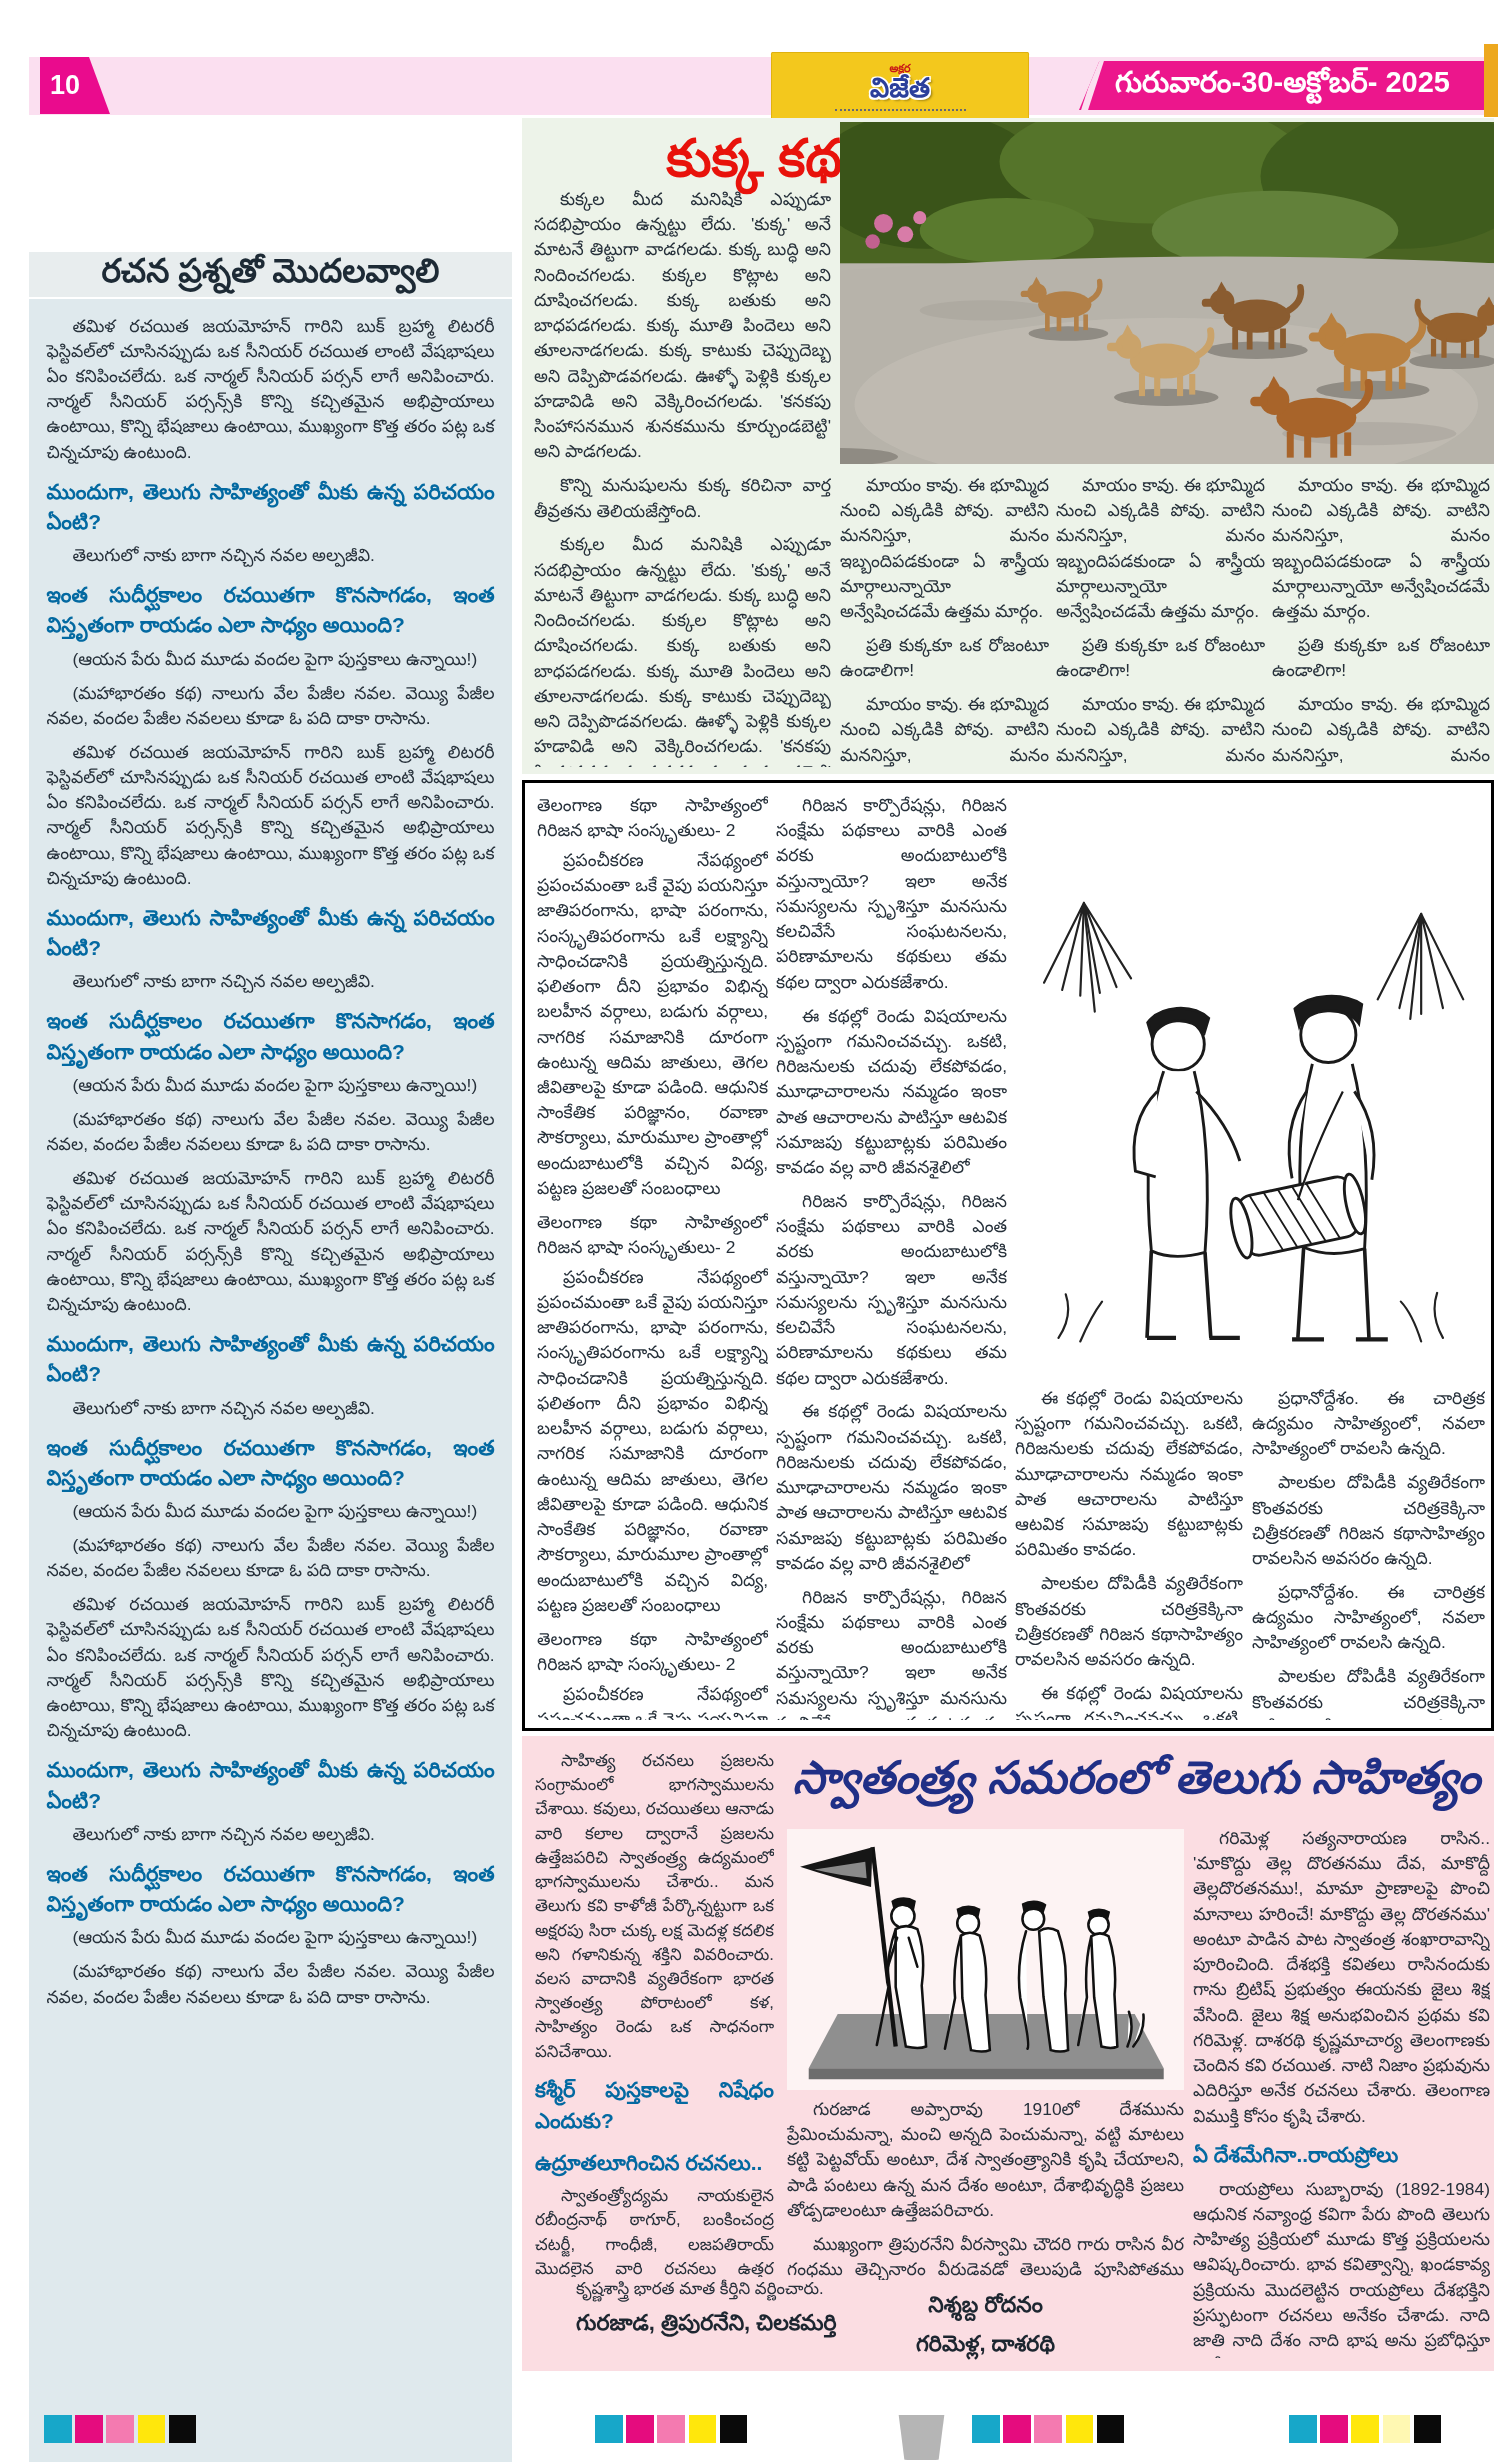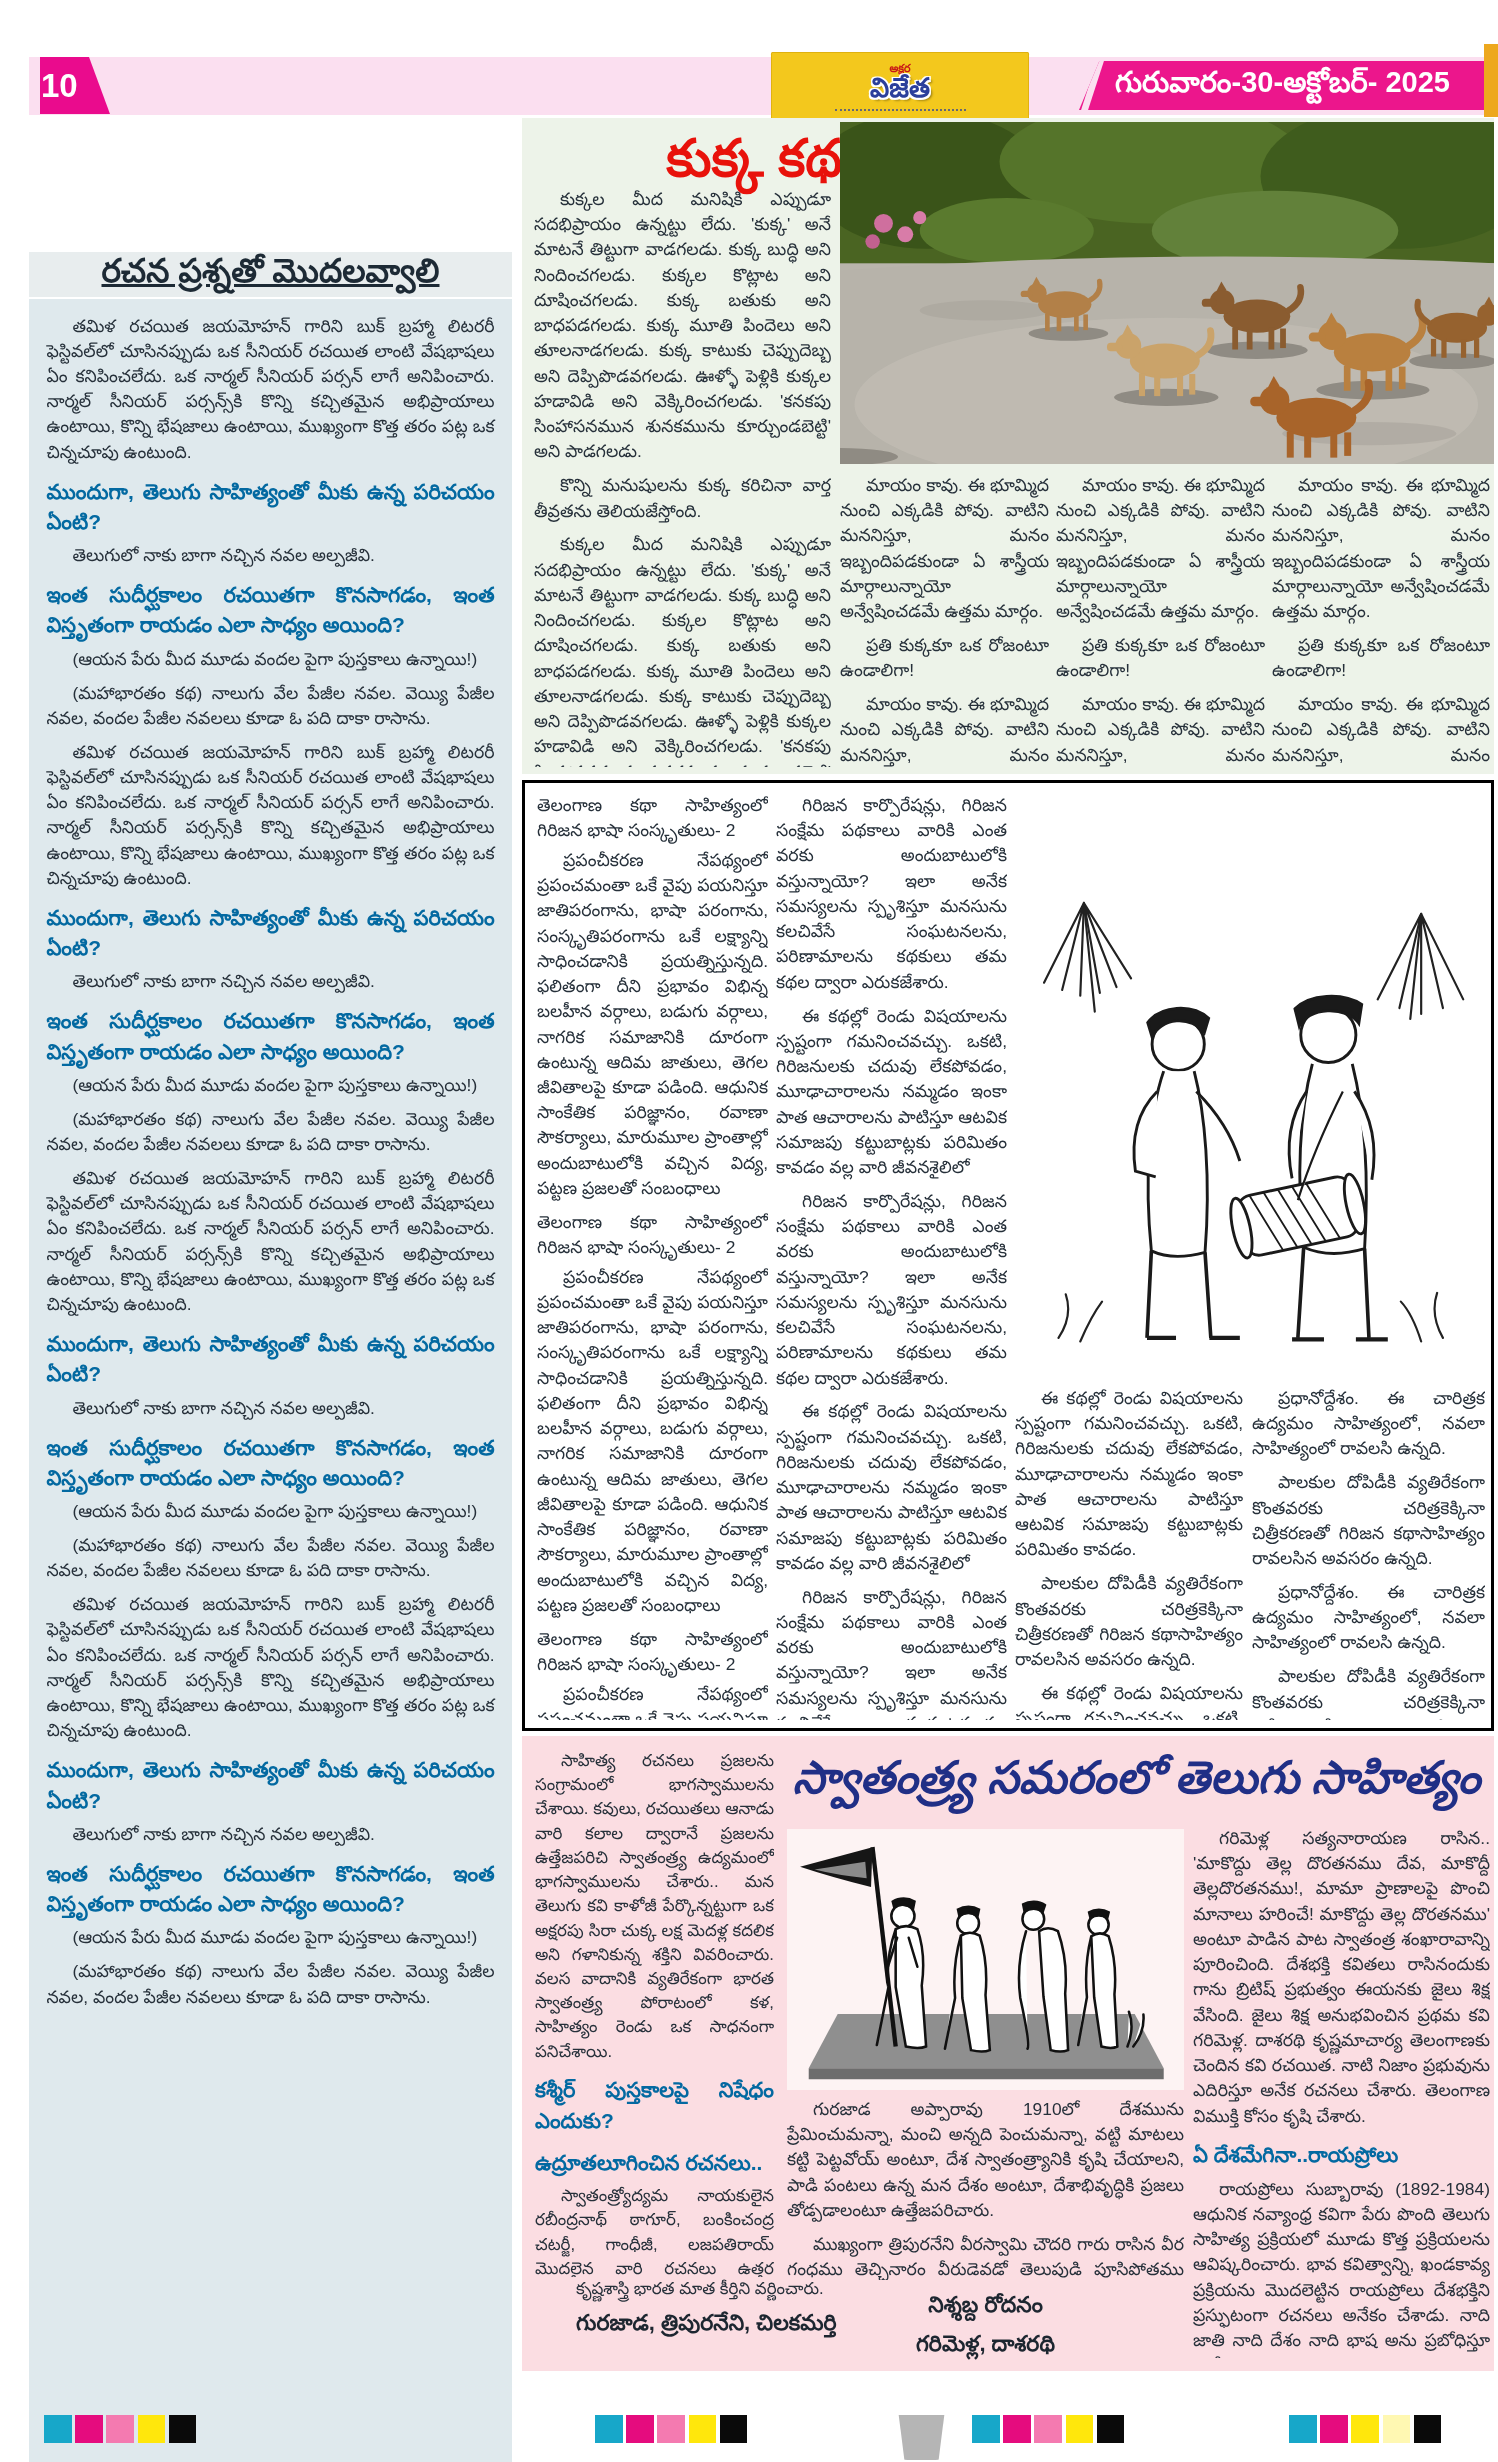--- a/index.html
+++ b/index.html
@@ -3,41 +3,41 @@
 <meta charset="utf-8">
 <style>
   html,body{margin:0;padding:0;background:#ffffff;}
   #page{position:relative;width:1499px;height:2462px;background:#ffffff;overflow:hidden;
         font-family:"Liberation Sans",sans-serif;color:#26303a;}
   .abs{position:absolute;}
   
   .hdr-strip{left:29px;top:57px;width:1459px;height:58px;background:#fbdff0;}
   .pageno{left:40px;top:57px;width:70px;height:57px;background:#ea0b8d;
           clip-path:polygon(0 0,70% 0,100% 100%,0 100%);
-          color:#fff;font-size:33px;font-weight:bold;display:flex;align-items:center;padding-left:1px;box-sizing:border-box;}
+          color:#fff;font-size:27px;font-weight:bold;display:flex;align-items:center;padding-left:10px;box-sizing:border-box;}
   .masthead{left:771px;top:52px;width:258px;height:70px;background:#f3c81d;border-radius:2.2px;
             display:flex;flex-direction:column;align-items:center;justify-content:center;box-shadow:0 0 0 0.7px #d9a90c inset;}
   .masthead .mini{font-size:11px;color:#c81616;font-weight:bold;line-height:1;}
   .masthead .big{font-size:27px;font-weight:800;color:#2b3f9b;line-height:1.05;
                  text-shadow:1.5px 1.5px 0 #fff,-1.5px -1.5px 0 #fff,1.5px -1.5px 0 #fff,-1.5px 1.5px 0 #fff,2.9px 2.9px 2.2px rgba(0,0,0,.35);}
   .masthead .tag{width:131px;height:2.9px;margin-top:4.4px;border-bottom:2.2px dotted #2b3f9b;opacity:.7;}
   .datebar{left:1079px;top:61px;width:407px;height:49px;background:#ec168c;
            clip-path:polygon(5% 0,100% 0,100% 100%,0 100%);
            color:#fff;font-size:29px;font-weight:bold;display:flex;align-items:center;justify-content:center;}
   .datebar:before{content:"";position:absolute;left:10px;top:0;width:7.3px;height:100%;background:#fbdff0;transform:skewX(-18deg);}
   .hdr-tab{left:1484px;top:44px;width:15px;height:73px;background:#eda81e;}
   
   .ed-banner{left:29px;top:118px;width:483px;height:131px;
              background:linear-gradient(96deg,#f1c70f 0 47%,#2fb34c 47% 100%);
              display:flex;align-items:center;justify-content:center;}
   .ed-banner span{color:#fff;font-size:62px;font-weight:800;letter-spacing:1.5px;
                   text-shadow:2.2px 2.2px 0 #9a9a9a,4.4px 4.4px 4.4px rgba(0,0,0,.35);}
   .ed-headline{left:29px;top:252px;width:483px;height:45px;background:#e8edee;
                display:flex;align-items:center;justify-content:center;
-               font-size:33px;font-weight:800;color:#1d2a35;text-decoration:underline;}
+               font-size:33px;font-weight:800;color:#1d2a35;}
   .ed-body{left:29px;top:299px;width:483px;height:2428px;background:#dfe9ed;
            box-sizing:border-box;padding:14.5px 17.4px;overflow:hidden;
            font-size:19.6px;line-height:1.5;text-align:justify;color:#2c3640;}
   
   .col{overflow:hidden;font-size:17.4px;line-height:1.45;text-align:justify;color:#26303a;}
   .tx{margin:0 0 8.7px;}
   .tx.p{text-indent:26px;}
   .tx.k{text-indent:0;margin-bottom:4.4px;}
   .tx.h{font-weight:bold;font-size:21px;text-indent:0;margin:11.6px 0 5.8px;color:#0369a1;}
   .tx.b{font-weight:bold;font-size:22px;text-indent:0;text-align:center;margin:7.3px 0;color:#1d2630;}

